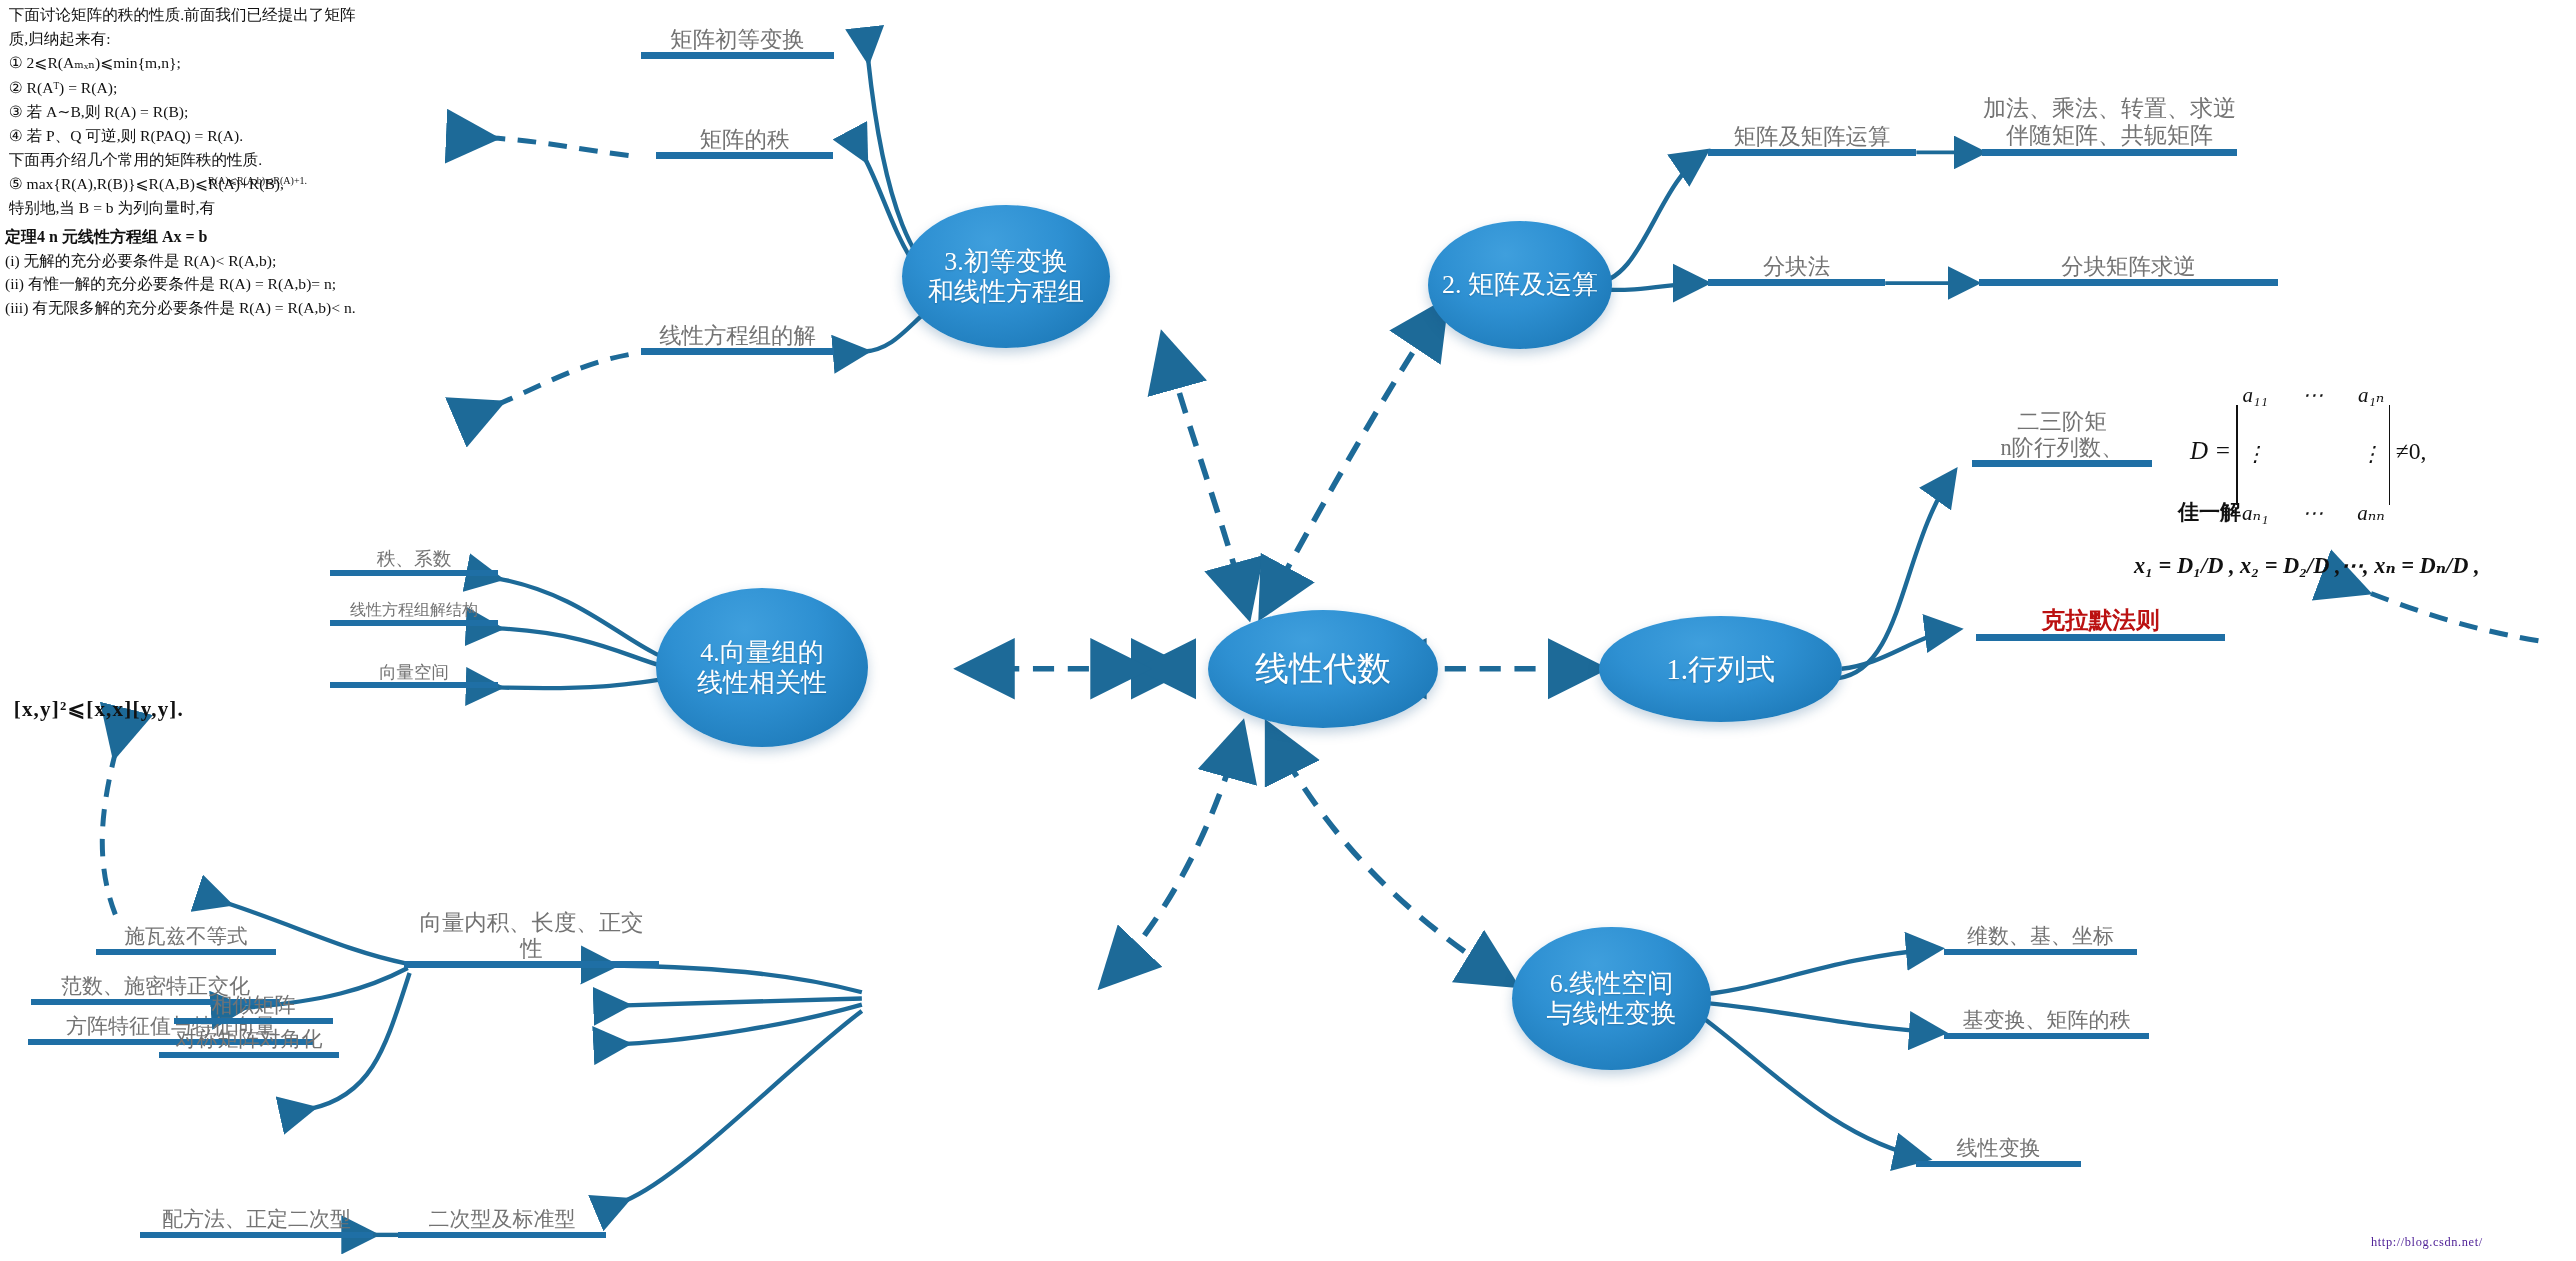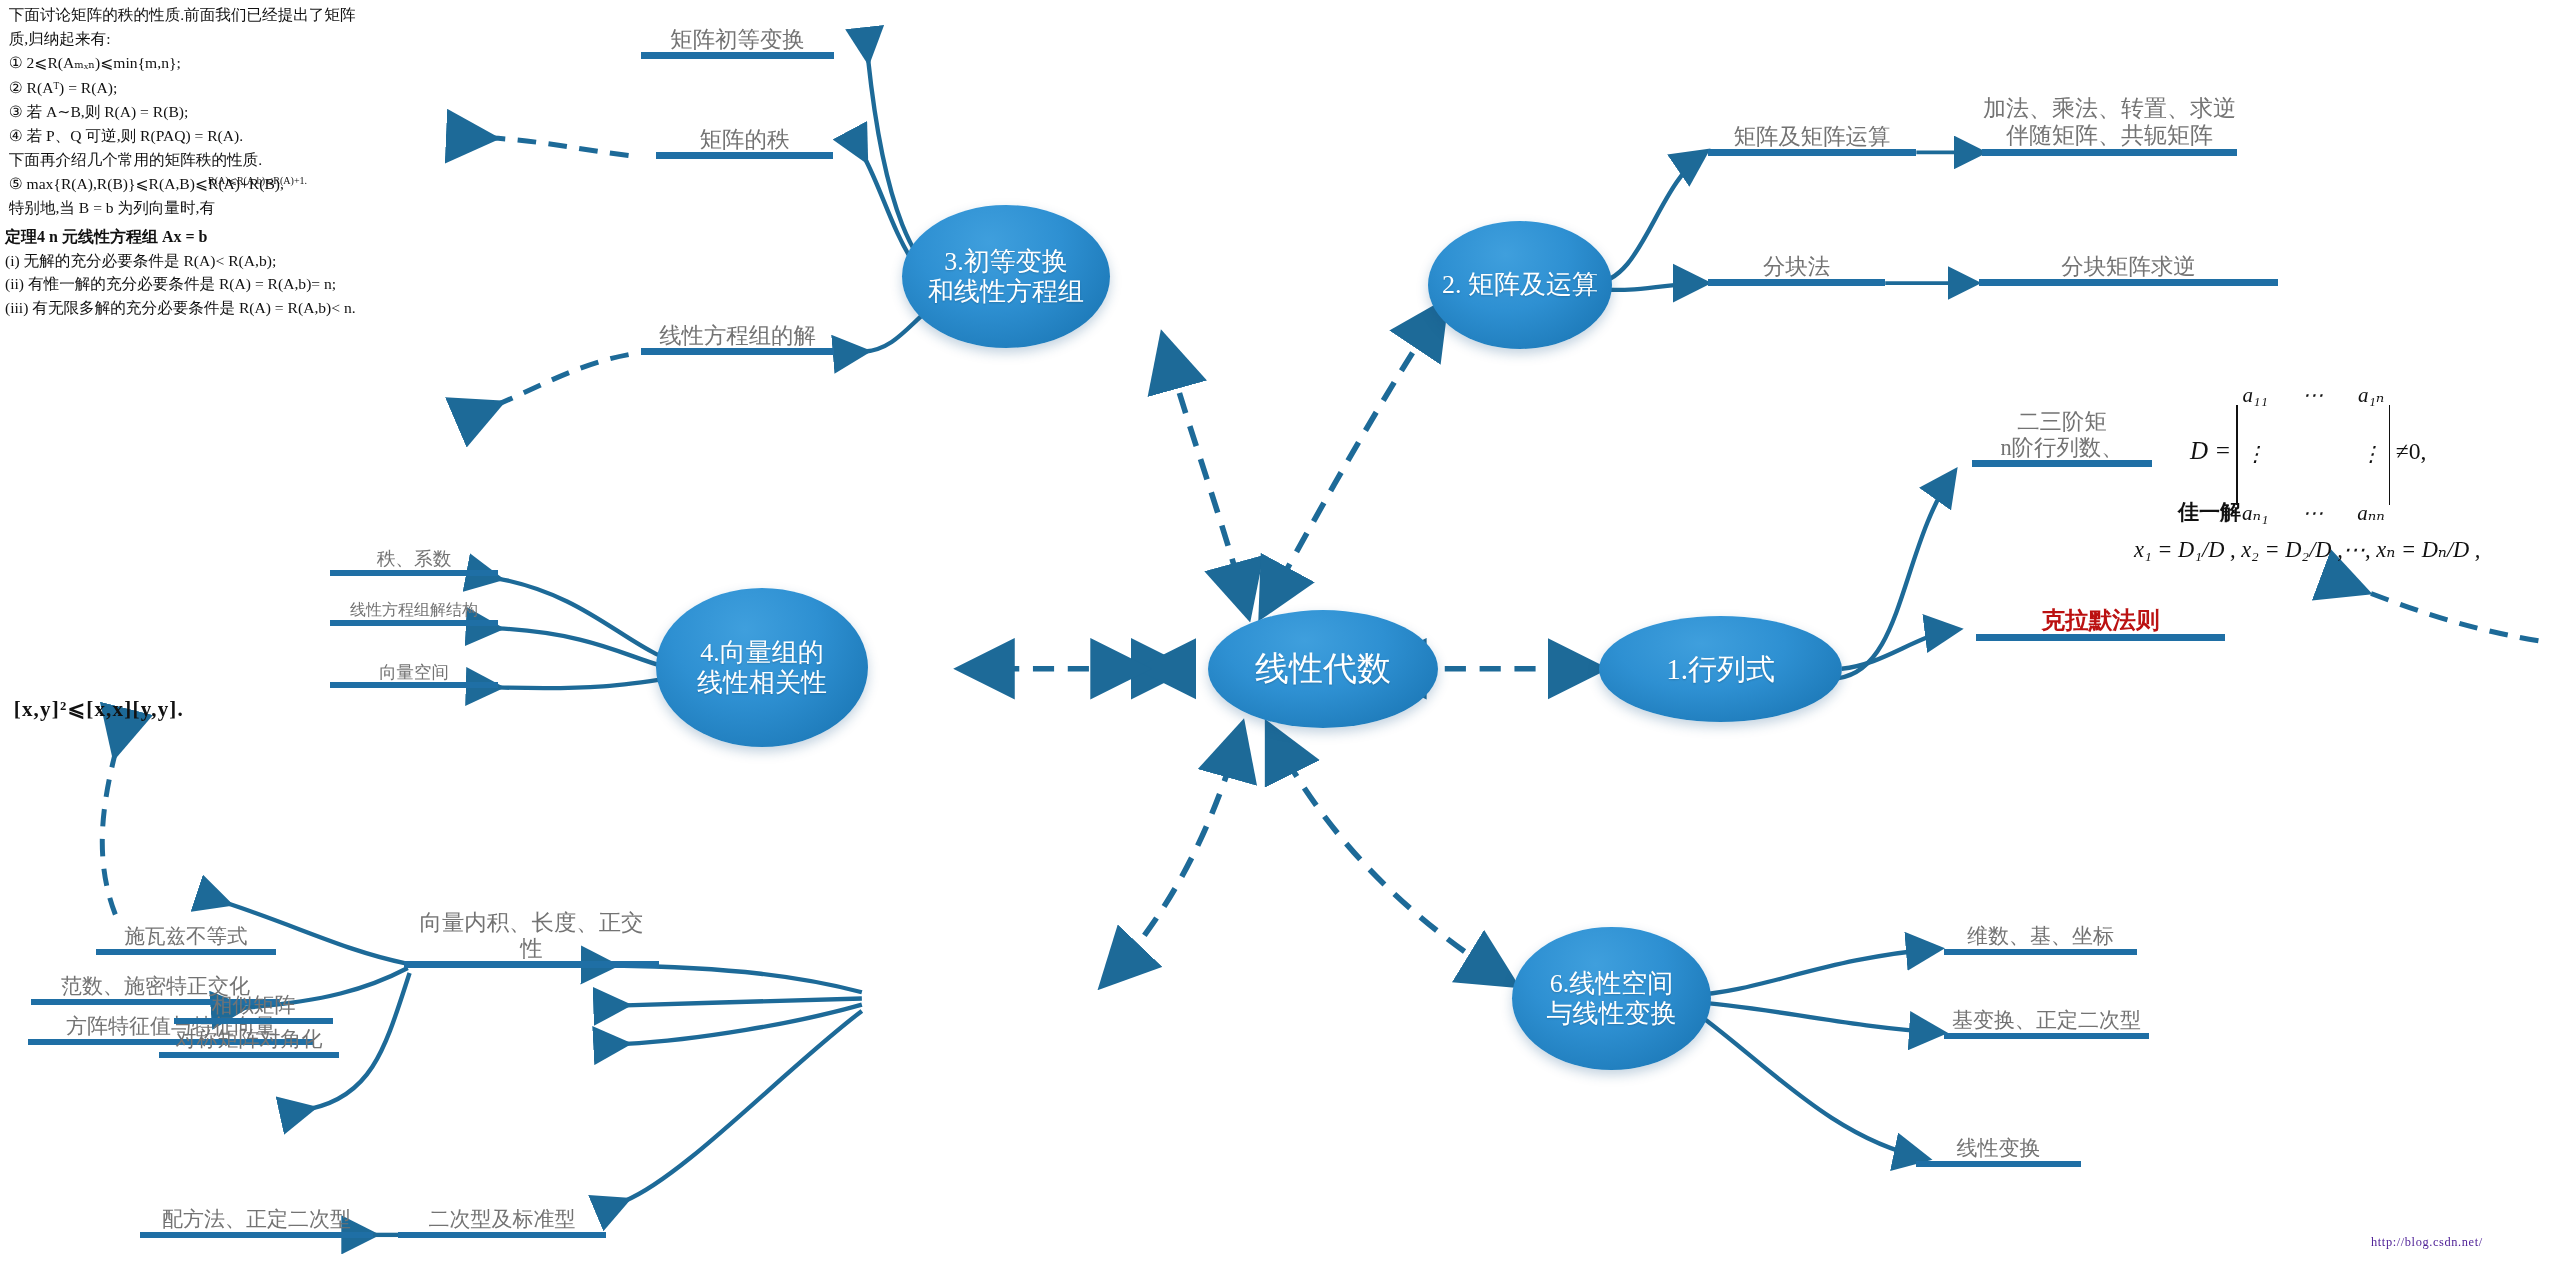--- a/index.html
+++ b/index.html
@@ -307,21 +307,21 @@
     <div class="txt" style="font-size:21px;">配方法、正定二次型</div>
     <div class="bar" style="height:6.2px;"></div>
   </div>
 
   <div class="leaf" style="left:1944px;top:902px;width:193px;height:53px;">
     <div class="txt" style="font-size:21px;">维数、基、坐标</div>
     <div class="bar" style="height:6.2px;"></div>
   </div>
 
   <div class="leaf" style="left:1944px;top:986px;width:205px;height:53px;">
-    <div class="txt" style="font-size:21px;">基变换、正定二次型</div>
+    <div class="txt" style="font-size:21px;">基变换、矩阵的秩</div>
     <div class="bar" style="height:6.2px;"></div>
   </div>
 
   <div class="leaf" style="left:1916px;top:1114px;width:165px;height:53px;">
     <div class="txt" style="font-size:21px;">线性变换</div>
     <div class="bar" style="height:6.2px;"></div>
   </div>
 
   <div class="doc" style="left:8.7px;top:3.1px;width:492px;font-size:15.6px;line-height:1.55;">下面讨论矩阵的秩的性质.前面我们已经提出了矩阵
 质,归纳起来有:
@@ -358,18 +358,18 @@
         <span>⋯</span>
         <span>aₙₙ</span>
       </span>
       <span class="matbar" style="height:100px;"></span>
     </span>
     <span style="font-size:23.6px;">≠0,</span>
   </div>
 
   <div class="doc bold" style="left:2178px;top:498px;font-size:21px;">佳一解</div>
 
-  <div class="formula" style="left:2134px;top:536px;font-size:22.4px;font-style:italic;">x₁ = D₁/D ,  x₂ = D₂/D ,⋯,  xₙ = Dₙ/D ,</div>
+  <div class="formula" style="left:2134px;top:552px;font-size:22.4px;font-style:italic;font-weight:bold;">x₁ = D₁/D ,  x₂ = D₂/D ,⋯,  xₙ = Dₙ/D ,</div>
 
   <div class="watermark" style="left:2371px;top:1235px;font-size:12.4px;">http://blog.csdn.net/</div>
 
 </div>
 
 
 </body></html>

